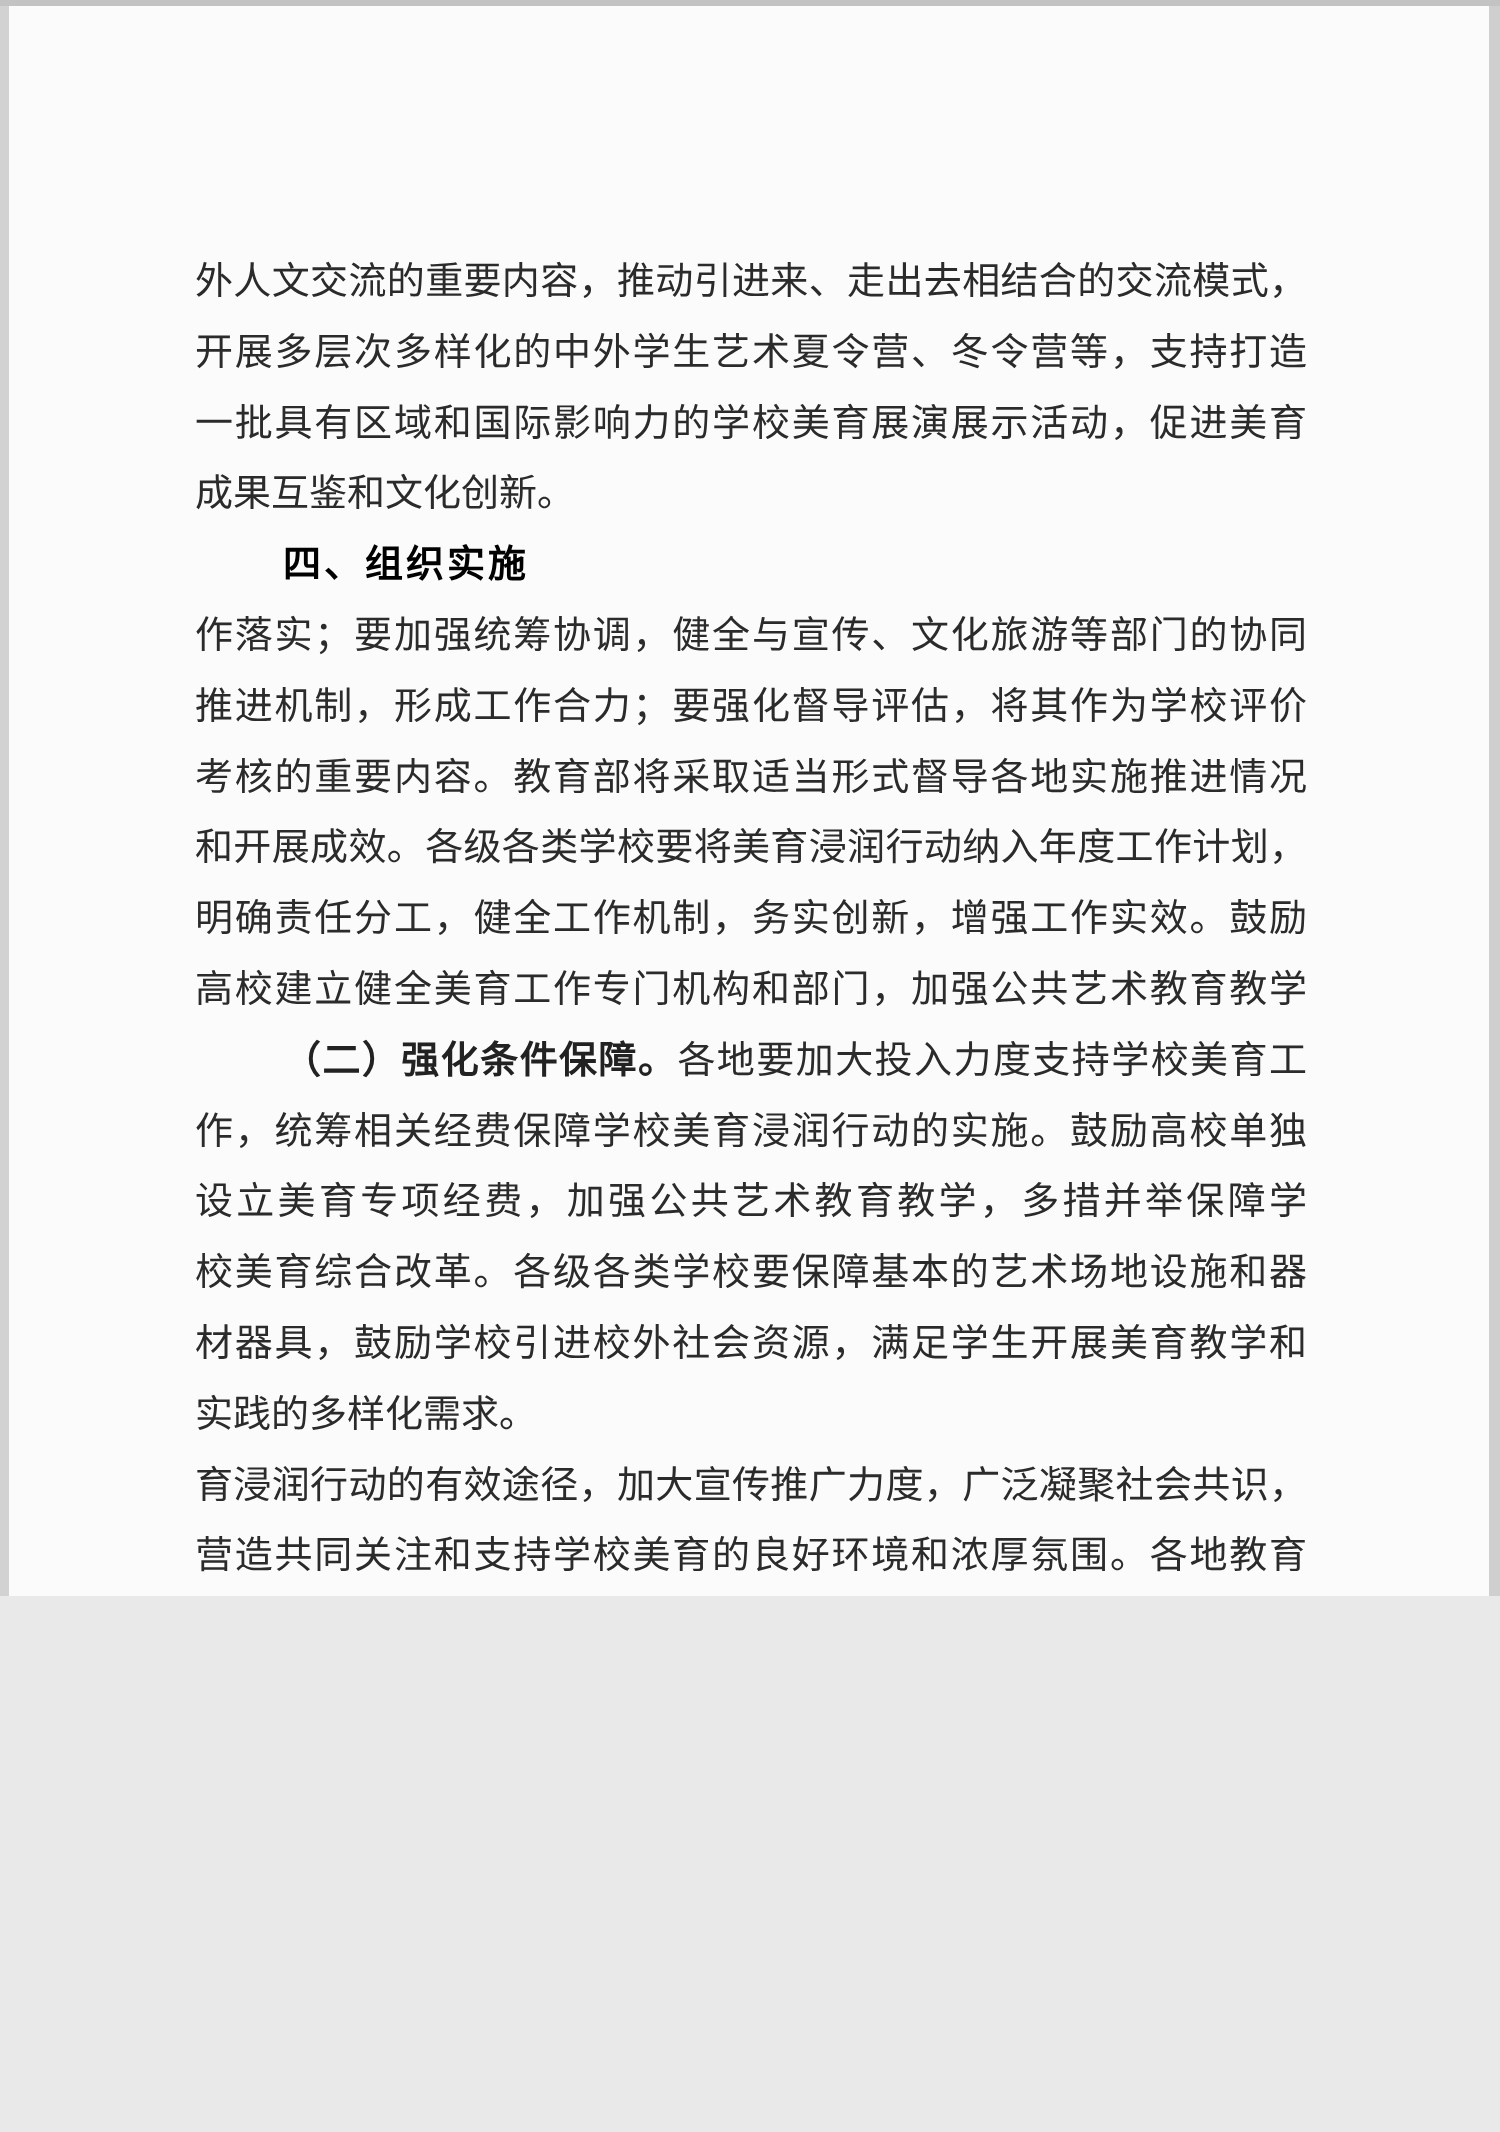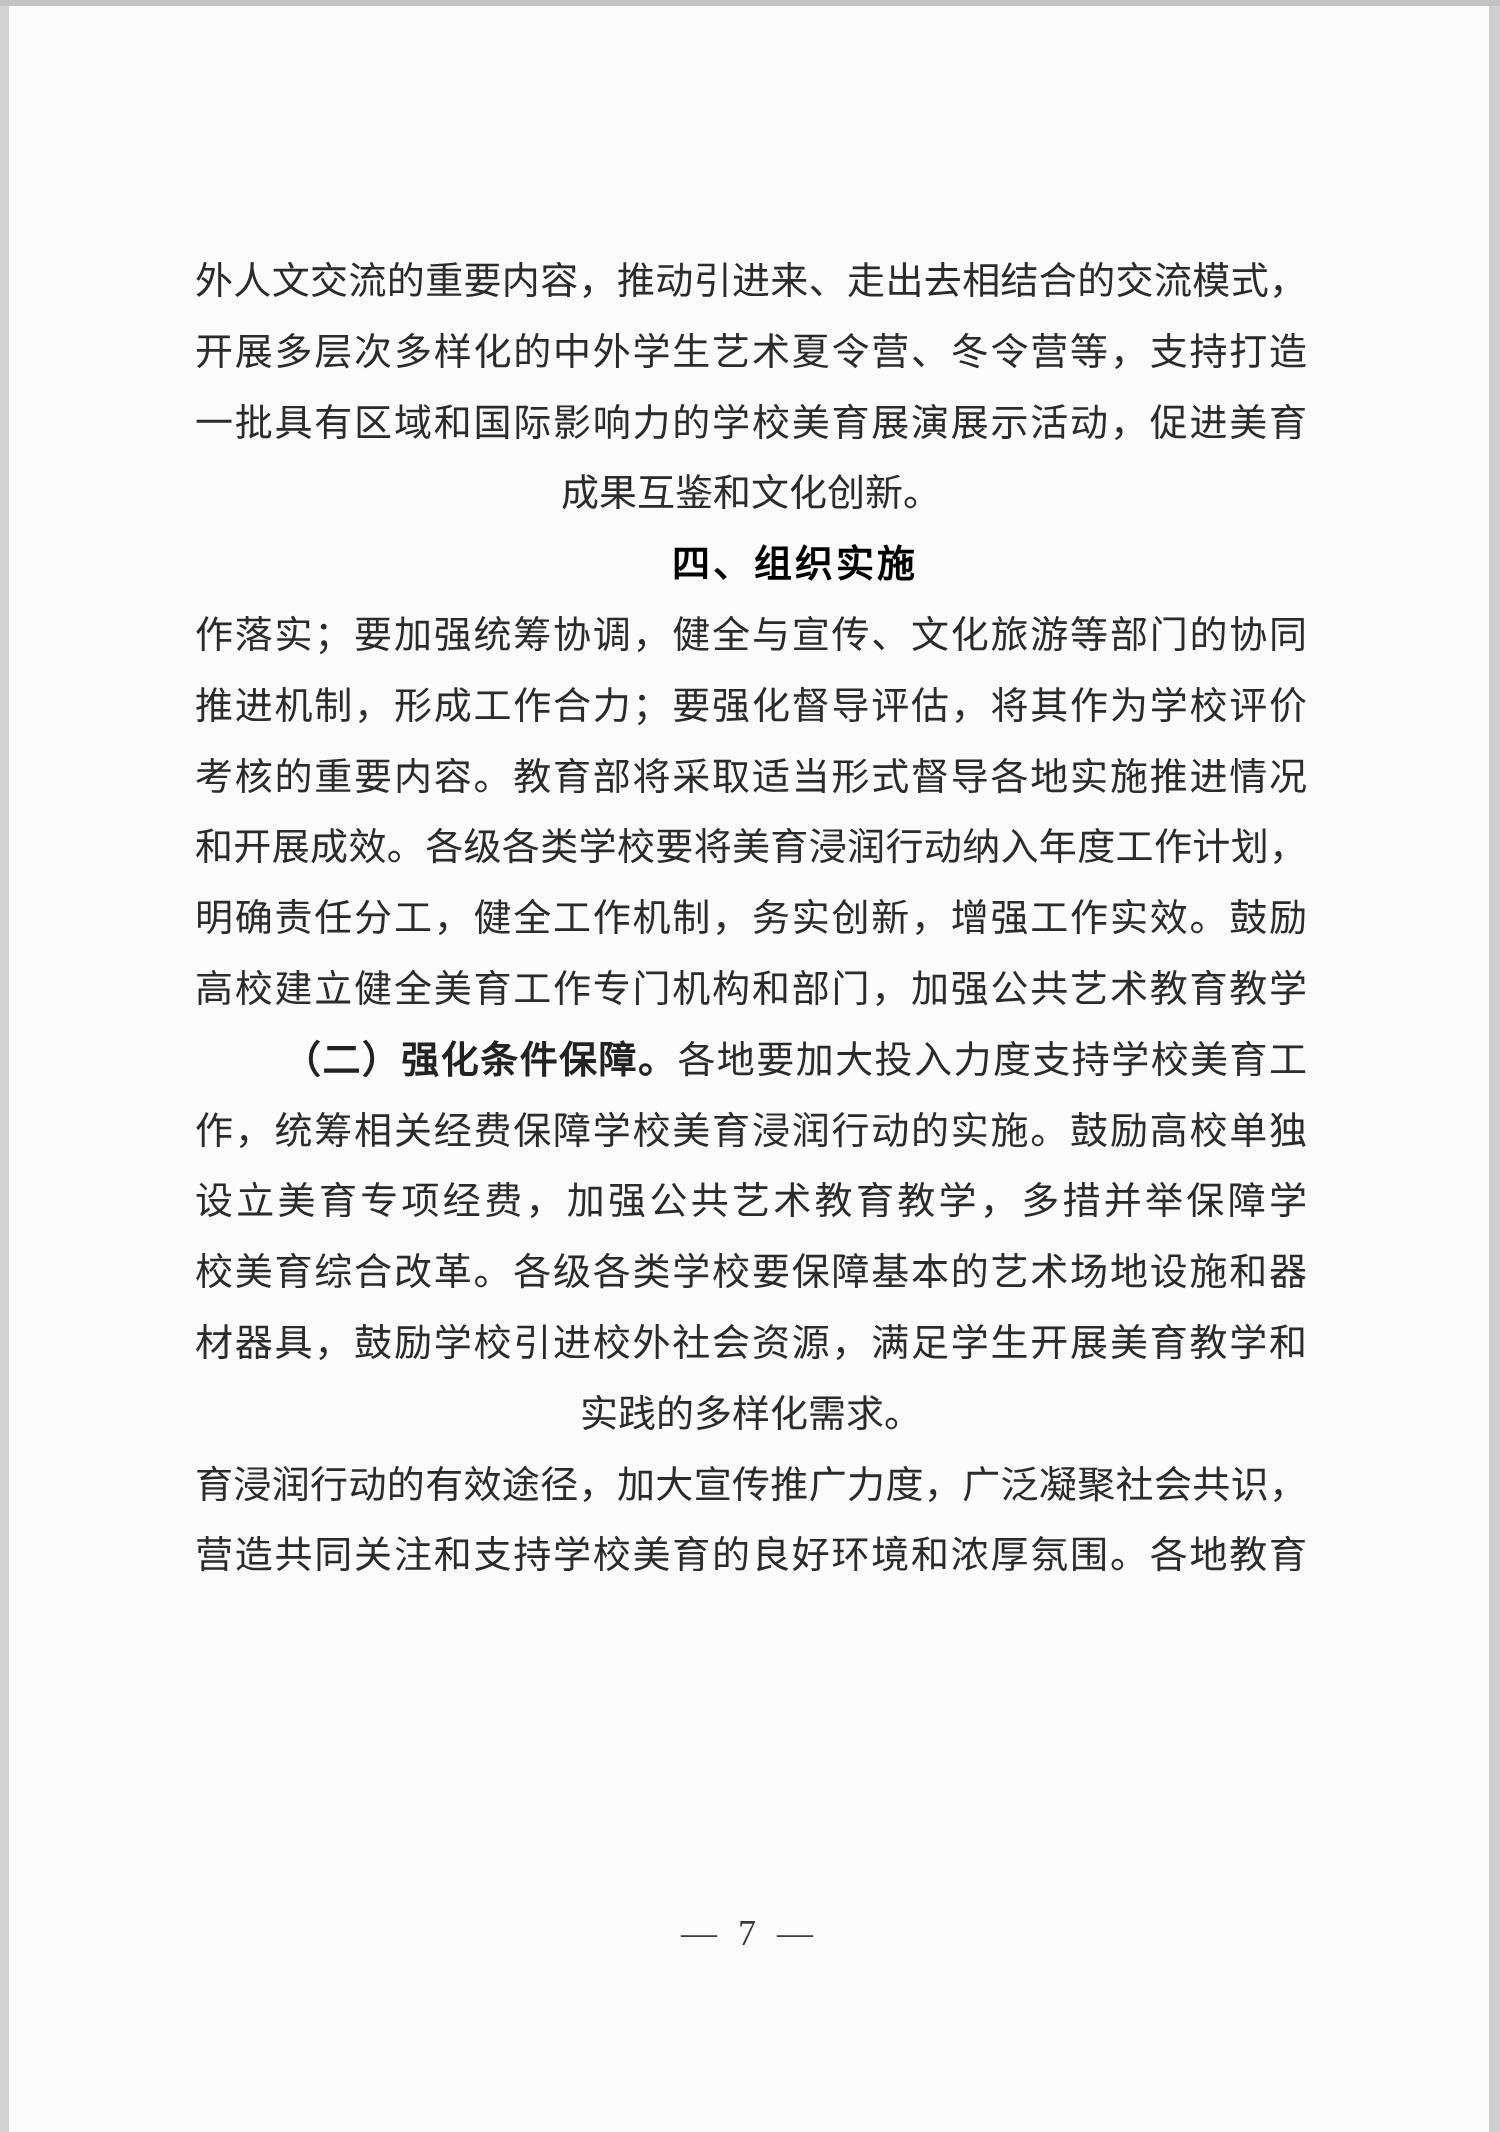--- a/index.html
+++ b/index.html
@@ -1,38 +1,37 @@
 <!DOCTYPE html>
 <html lang="zh-CN"><head>
 <meta charset="utf-8">
 <style>
   html,body{margin:0;padding:0;background:#e9e9e9;}
   .page{
     position:relative;
-    width:1500px;height:2132px;
+    width:1500px;height:1596px;
     background:#fbfbfb;
     overflow:hidden;
     font-family:"Liberation Serif","DejaVu Serif",serif;
   }
   .edge{position:absolute;background:#c9c9c9;}
   .edge-top{top:0;left:0;width:1500px;height:6px;background:#c3c3c3;}
   .edge-left{top:6px;left:0;width:9px;height:2126px;background:#d2d2d2;}
   .edge-right{top:6px;right:0;width:11px;height:2126px;background:#cfcfcf;}
   .doc-body{
     position:absolute;
     left:195px;top:246px;
     width:1112px;
   }
   .line{
     height:70.8px;
     line-height:70.8px;
     font-size:38px;
     color:#2b2b2b;
     white-space:nowrap;
-    text-align:center;
   }
   .line.justify{
     white-space:normal;
     text-align:justify;
     text-align-last:justify;
     text-justify:inter-character;
   }
   .line.indent{padding-left:88px;}
   .line.heading{
     font-family:"Liberation Sans","DejaVu Sans",sans-serif;

